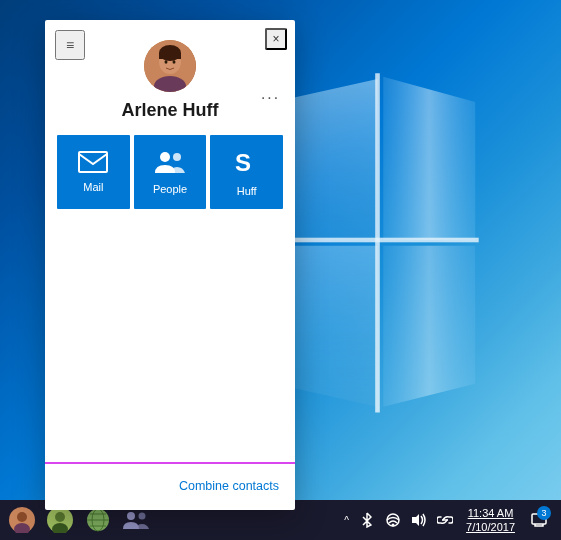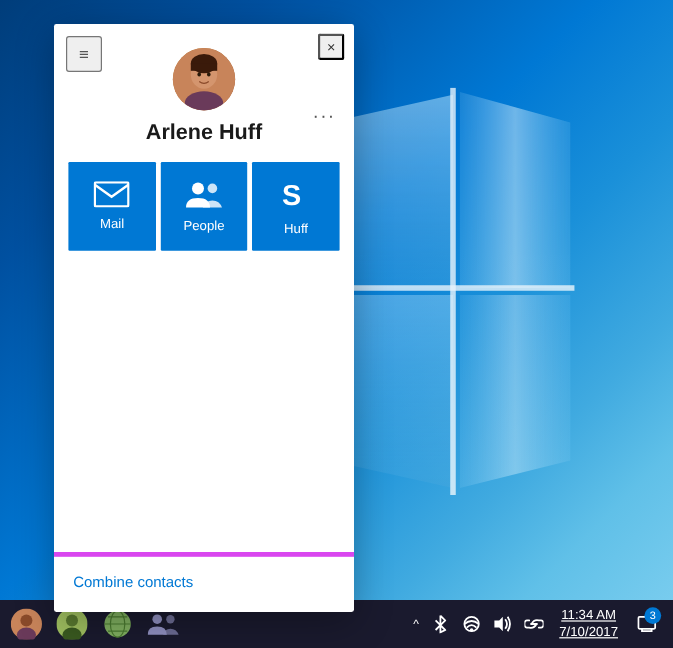--- a/index.html
+++ b/index.html
@@ -237,21 +237,22 @@
       font-size: 11px;
       text-align: center;
     }
 
     .panel-spacer {
       flex: 1;
     }
 
     .panel-footer {
       padding: 12px 16px 16px 16px;
-      border-top: 4px solid #d946ef;
+      border-top: 2px solid #d946ef;
+      text-align: right;
     }
 
     .combine-link {
       color: #0078d4;
       font-size: 12.5px;
       cursor: pointer;
       text-decoration: none;
     }
 
     

